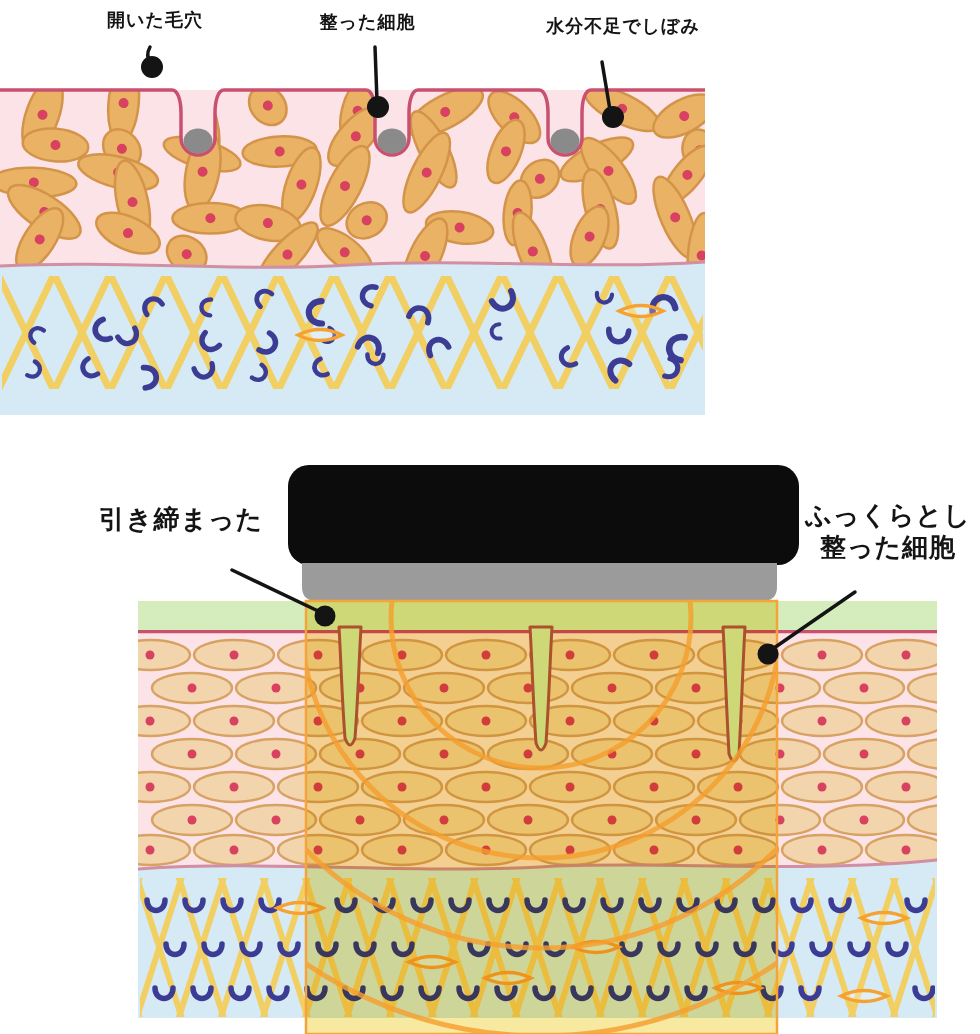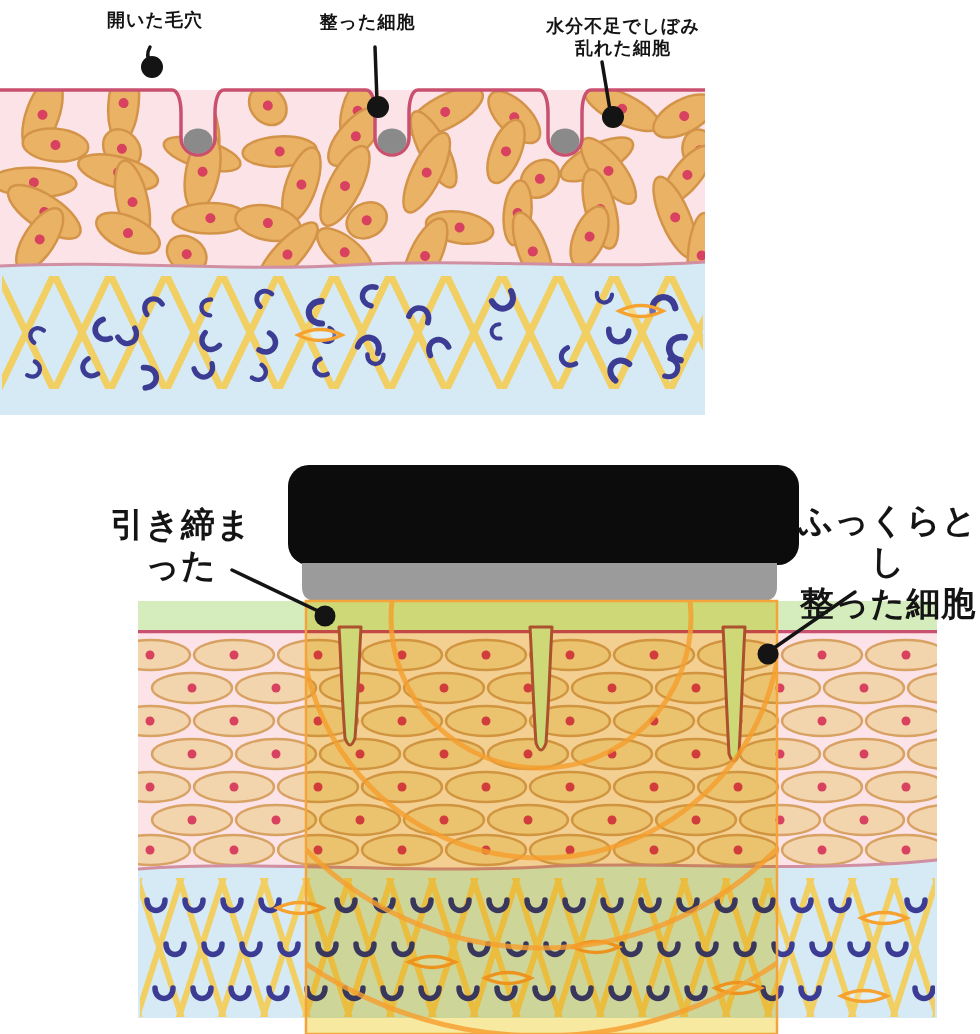--- a/index.html
+++ b/index.html
@@ -2,21 +2,21 @@
 <html><head>
 <meta charset="utf-8">
 <style>
   html,body{margin:0;padding:0;background:#fff;}
   #canvas{position:relative;width:980px;height:1034px;background:#fff;overflow:hidden;
           font-family:"Liberation Sans","DejaVu Sans",sans-serif;}
   #scene{position:absolute;left:0;top:0;isolation:isolate;}
   .lbl{position:absolute;font-weight:bold;color:#141414;text-align:center;
        line-height:1.22;letter-spacing:1px;z-index:5;}
   .lbl-top{font-size:18px;}
-  .lbl-bot{font-size:34px;}
+  .lbl-bot{font-size:26px;}
   .lbl span{display:block;}
 </style>
 </head>
 <body>
 
 <div id="canvas">
 
   <svg id="scene" width="980" height="1034" viewBox="0 0 980 1034">
       <rect x="0" y="0" width="980" height="1034" fill="#ffffff"></rect>
       <defs>
@@ -579,21 +579,20 @@
         <circle cx="768" cy="654" r="10.5" fill="#141414"></circle>
       </g>
     </svg>
 
   <div class="lbl lbl-top" style="left:70px;top:10px;width:170px;">開いた毛穴</div>
 
   <div class="lbl lbl-top" style="left:285px;top:12px;width:165px;">整った細胞</div>
 
   <div class="lbl lbl-top" style="left:498px;top:16px;width:212px;margin-left:19px;">
     <span>水分不足でしぼみ</span>
-    <span>乱れた細胞</span>
   </div>
 
   <div class="lbl lbl-bot" style="left:95px;top:504px;width:172px;">
     <span>引き締まった</span>
   </div>
 
   <div class="lbl lbl-bot" style="left:798px;top:500px;width:180px;">
     <span>ふっくらとし</span>
     <span>整った細胞</span>
   </div>

